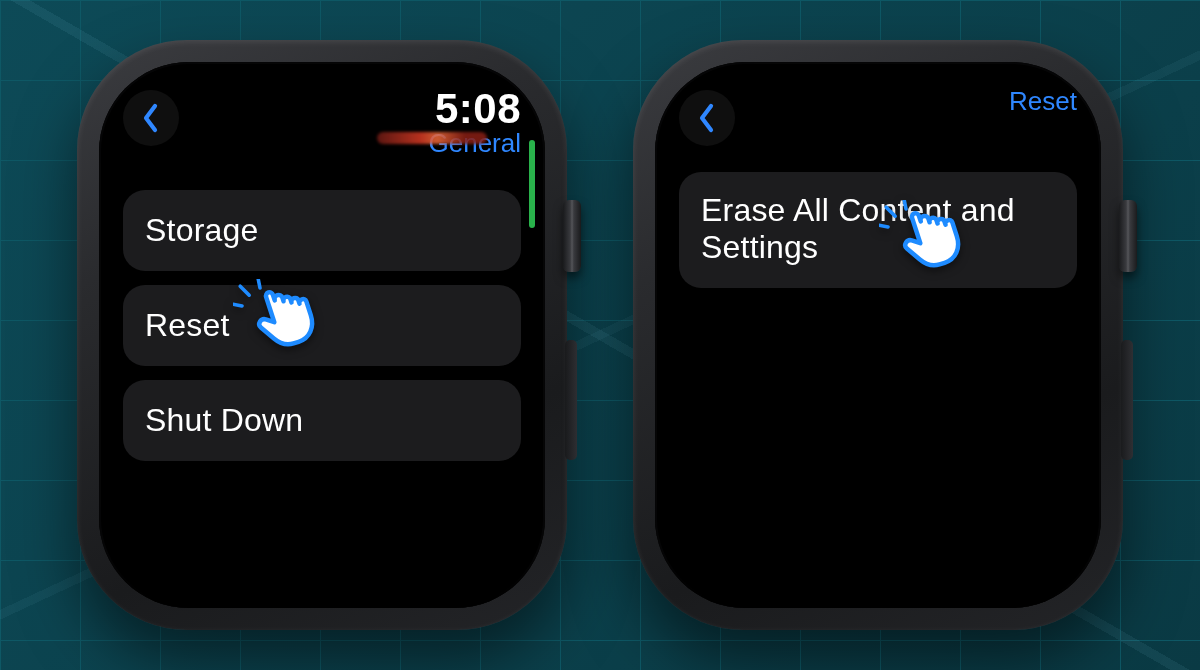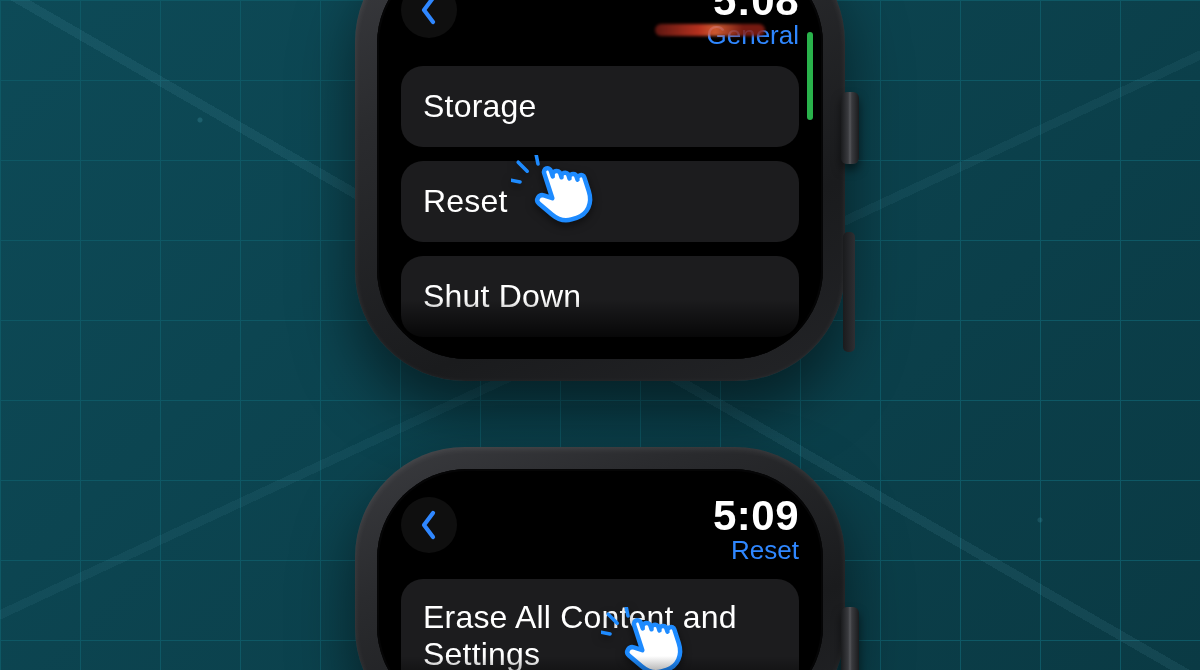--- a/index.html
+++ b/index.html
@@ -21,21 +21,21 @@
 
   
   .stage{
     width:1200px;height:670px;position:relative;
     background:
       radial-gradient(circle at 200px 120px, rgba(120,230,255,.15) 0 2px, transparent 3px),
       radial-gradient(circle at 1040px 520px, rgba(120,230,255,.12) 0 2px, transparent 3px),
       linear-gradient(#0e5865 1px,transparent 1px) 0 0/80px 80px,
       linear-gradient(90deg,#0e5865 1px,transparent 1px) 0 0/80px 80px,
       linear-gradient(135deg, var(--bg) 0%, var(--bg2) 100%);
-    display:flex;align-items:center;justify-content:center;gap:66px;flex-direction:column;
+    display:flex;align-items:center;justify-content:center;gap:66px;
   }
   .stage::before{content:"";position:absolute;inset:0;
     background:
       linear-gradient(30deg, transparent 49.6%, rgba(150,230,255,.07) 49.6% 50.4%, transparent 50.4%),
       linear-gradient(-25deg, transparent 49.6%, rgba(150,230,255,.05) 49.6% 50.4%, transparent 50.4%);
     pointer-events:none;}
 
   
   .watch{
     position:relative;width:490px;height:590px;
@@ -68,21 +68,21 @@
     background:rgba(255,255,255,.06);
     display:flex;align-items:center;justify-content:center;
     margin-top:6px;
   }
   .back svg{width:20px;height:30px;display:block}
   .hdr-right{text-align:right;margin-top:4px}
   .time{font-size:42px;font-weight:700;color:var(--txt);letter-spacing:.5px;line-height:1}
   .crumb{font-size:26px;font-weight:400;color:var(--accent);margin-top:-2px}
 
   
-  .list{margin-top:6px;display:flex;flex-direction:column;gap:14px}
+  .list{margin-top:22px;display:flex;flex-direction:column;gap:14px}
   .row{
     background:var(--tile);border-radius:22px;padding:22px 22px;
     color:var(--txt);font-size:32px;font-weight:500;letter-spacing:.2px;
     position:relative;
   }
   .row.erase{padding:20px 22px 22px;line-height:1.15;font-size:32px}
 
   .desc{
     margin-top:16px;color:var(--muted);font-size:26px;line-height:1.3;
     letter-spacing:.2px;
@@ -160,21 +160,20 @@
 
       <div class="hdr">
         <div class="back">
           <span>
             <svg viewBox="0 0 20 30">
                 <path d="M14 3 L5 15 L14 27" fill="none" stroke="#2f87ff" stroke-width="4.2" stroke-linecap="round" stroke-linejoin="round"></path>
               </svg>
           </span>
         </div>
         <div class="hdr-right">
-          <div class="time">5:09</div>
           <div class="crumb">Reset</div>
         </div>
       </div>
 
       <div class="list" style="margin-top:4px">
         <div class="row erase" style="position:relative">
           <span>Erase All Content and Settings</span>
           <span class="tap" style="left:200px;top:28px">
             <svg width="90" height="90" viewBox="0 0 100 100">
               <g stroke="#1e8bff" stroke-width="4" stroke-linecap="round" fill="none">

